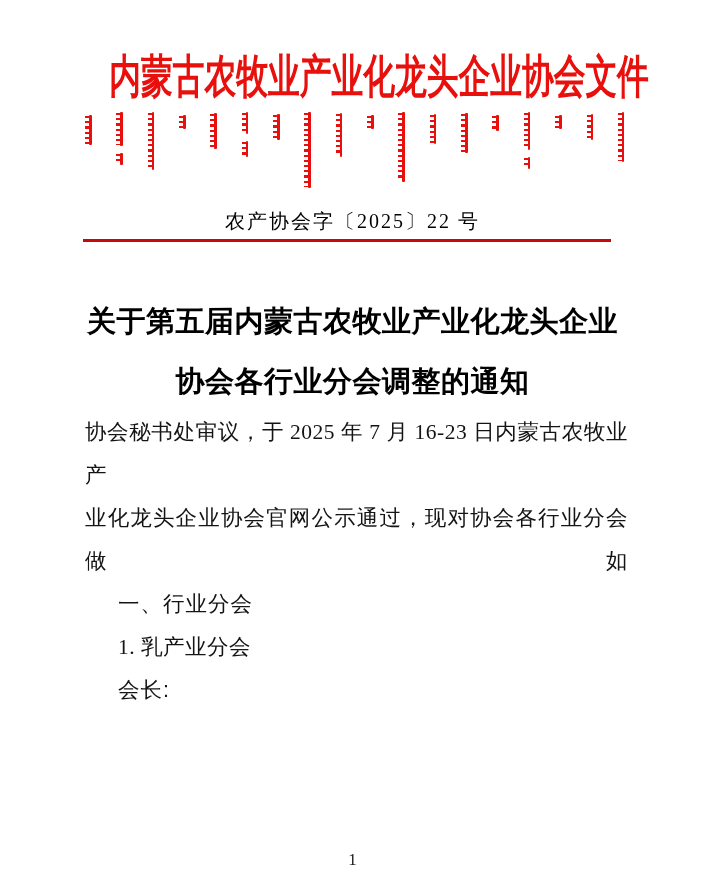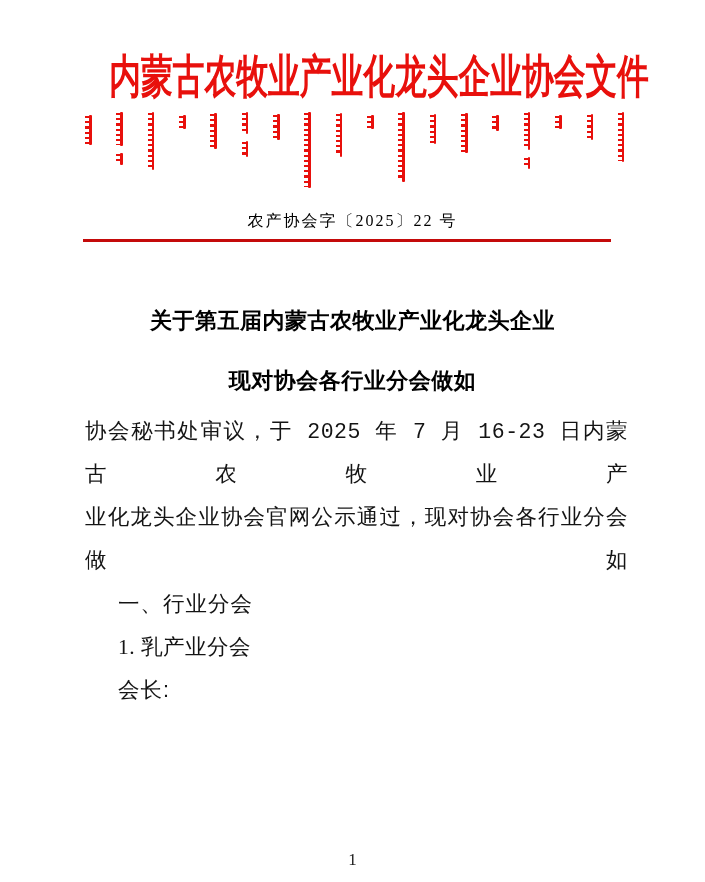--- a/index.html
+++ b/index.html
@@ -37,41 +37,41 @@
     content:"";position:absolute;left:4px;top:0;bottom:0;width:2.5px;
     background:var(--red-ink);border-radius:1px;
   }
   .mongol-seg::after{
     content:"";position:absolute;left:0;top:1px;bottom:1px;width:4px;
     background:repeating-linear-gradient(to bottom,var(--red-ink) 0 2.2px,transparent 2.2px 5.2px);
   }
   
   .doc-number{
     position:absolute;top:203px;left:0;width:705px;
-    text-align:center;font-size:16px;line-height:36px;
+    text-align:center;font-size:20px;line-height:36px;
     letter-spacing:2px;color:#000;
   }
   .red-rule{
     position:absolute;top:239px;left:83px;width:528px;height:3px;
     background:var(--red-line);
   }
   
   .notice-title{
     position:absolute;top:291px;left:0;width:705px;
-    text-align:center;font-weight:700;font-size:22px;line-height:60px;
+    text-align:center;font-weight:700;font-size:29px;line-height:60px;
     letter-spacing:0.5px;color:#000;
   }
   
   .body-block{
     position:absolute;top:411px;left:85px;width:543px;
     font-size:21.5px;line-height:43px;color:#141414;
     letter-spacing:0.5px;
   }
   .l-indent2{padding-left:44px;text-align:justify;text-align-last:justify;}
-  .l-justify{text-align:justify;text-align-last:justify;font-family:Liberation Mono, monospace;}
+  .l-justify{text-align:justify;text-align-last:justify;}
   .l-h1,.l-label{
     padding-left:33px;font-weight:400;
     font-family:"Liberation Sans","DejaVu Sans",sans-serif;
     letter-spacing:1px;
   }
   .l-h2{padding-left:33px;}
   
   .page-number{
     position:absolute;top:849px;left:0;width:705px;
     text-align:center;font-size:17px;line-height:22px;color:#222;
@@ -143,21 +143,21 @@
         <div class="mongol-seg" style="height: 50px;"></div>
       </div>
     </div>
 
   <div class="doc-number">农产协会字〔2025〕22 号</div>
 
   <div class="red-rule"></div>
 
   <div class="notice-title">
     <div>关于第五届内蒙古农牧业产业化龙头企业</div>
-    <div>现对协会各行业分会做如</div>
+    <div>协会各行业分会调整的通知</div>
   </div>
 
   <div class="body-block">
       <div class="l-justify">协会秘书处审议，于 2025 年 7 月 16-23 日内蒙古农牧业产</div>
       <div class="l-justify">业化龙头企业协会官网公示通过，现对协会各行业分会做如</div>
       <div class="l-h1">一、行业分会</div>
       <div class="l-h2">1. 乳产业分会</div>
       <div class="l-label">会长:</div>
     </div>
 

